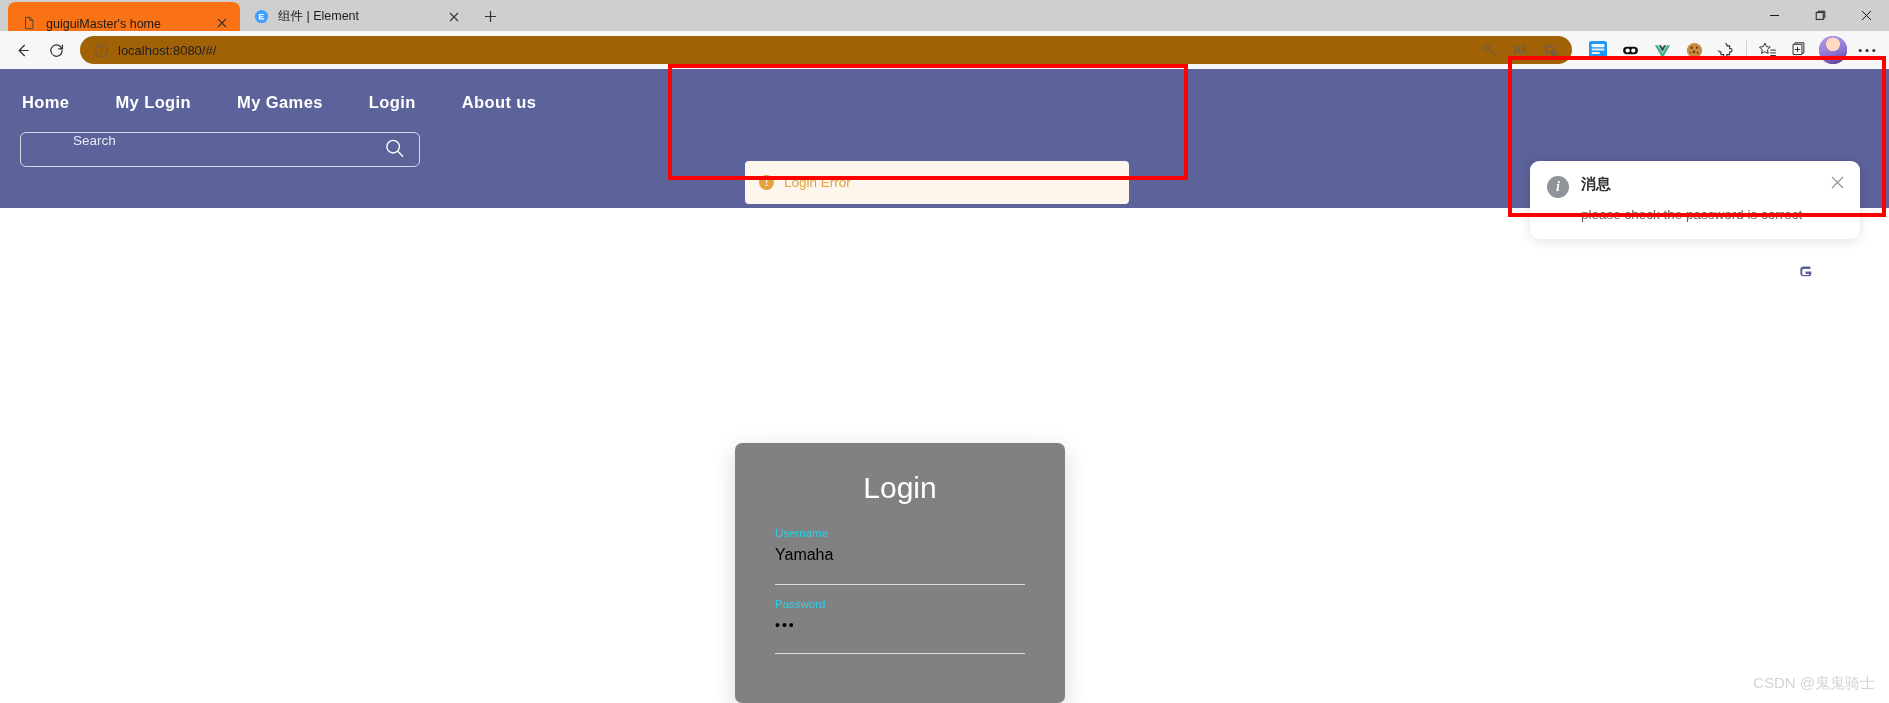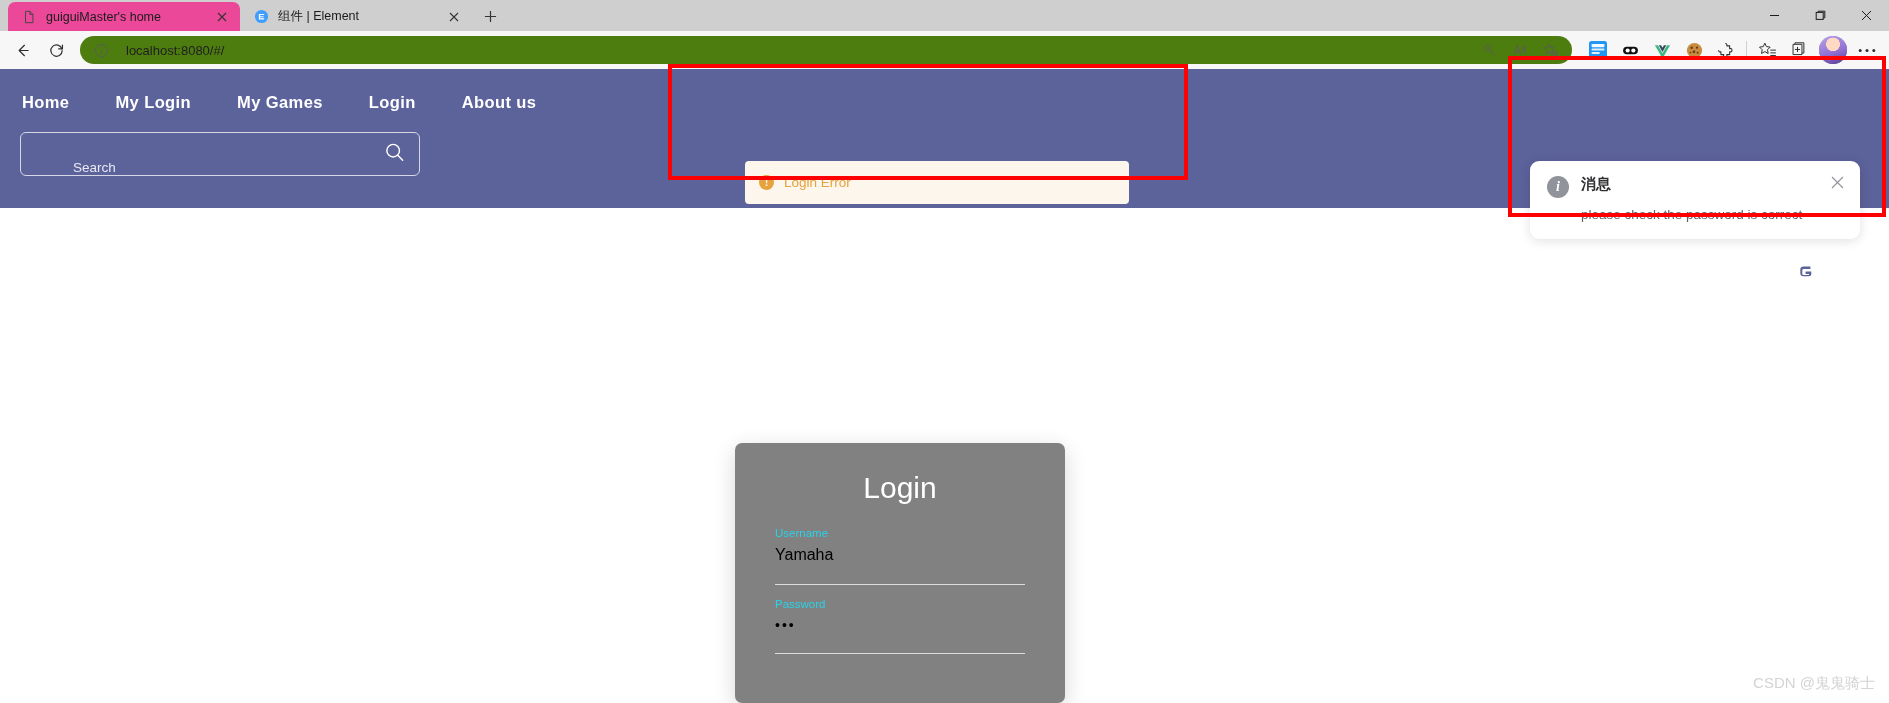--- a/index.html
+++ b/index.html
@@ -17,21 +17,21 @@
     height: 31px; background: #cfcfcf;
     display: flex; align-items: flex-end; position: relative;
   }
   .tabstrip { display: flex; align-items: flex-end; height: 31px; padding-left: 8px; }
 
   .tab {
     height: 29px; display: flex; align-items: center; gap: 9px;
     padding: 0 10px 0 13px; min-width: 232px; max-width: 232px;
     font-size: 12.5px; color: #1b1b1b; position: relative;
   }
-  .tab.active { background: #ec4899; border-radius: 7px 7px 0 0; }
+  .tab.active { background: #f97316; border-radius: 7px 7px 0 0; align-items: flex-end; }
   .tab.inactive { background: #cfcfcf; margin-top: 11px; }
   .tab-fav { width: 16px; height: 16px; flex: 0 0 16px; display:flex; align-items:center; justify-content:center; }
   .tab-title {
     flex: 1 1 auto; overflow: hidden; white-space: nowrap; text-overflow: ellipsis;
     font-size: 12.5px;
   }
   .tab-close { width: 16px; height: 16px; flex:0 0 16px; display:flex; align-items:center; justify-content:center; color:#3b3b3b; }
   .newtab {
     width: 28px; height: 28px; margin-left: 4px; margin-bottom: 1px;
     display: flex; align-items: center; justify-content: center;
@@ -49,23 +49,23 @@
     height: 38px; background: #f7f7f7;
     display: flex; align-items: center; padding: 0 6px; gap: 2px;
     position: relative;
   }
   .tb-btn {
     width: 32px; height: 32px; border-radius: 5px;
     display: flex; align-items: center; justify-content: center;
     color: #303030; flex: 0 0 32px;
   }
   .omnibox {
-    flex: 1 1 auto; height: 28px; background: #4d7c0f; border-radius: 14px;
+    flex: 1 1 auto; height: 28px; background: #a16207; border-radius: 14px;
     display: flex; align-items: center; padding: 0 8px 0 12px; margin: 0 6px;
-    gap: 16px; min-width: 0;
+    gap: 8px; min-width: 0;
   }
   .omni-info { width: 18px; height: 18px; flex: 0 0 18px; display:flex; align-items:center; justify-content:center; color:#5b5b5b; }
   .omni-url { font-size: 13px; color: #1f1f1f; white-space: nowrap; }
   .omni-right { margin-left: auto; display: flex; align-items: center; gap: 2px; }
   .omni-icon { width: 28px; height: 28px; display:flex; align-items:center; justify-content:center; color:#5b5b5b; }
 
   .ext-bar { display: flex; align-items: center; gap: 0px; padding-left: 2px; }
   .ext-icon {
     width: 32px; height: 32px; border-radius: 5px;
     display: flex; align-items: center; justify-content: center; flex: 0 0 32px;
@@ -88,23 +88,23 @@
   }
   .nav-links {
     display: flex; align-items: center; gap: 46px;
     padding: 24px 0 0 22px;
   }
   .nav-link {
     color: #ffffff; font-size: 16.5px; font-weight: 700; letter-spacing: 0.4px;
     white-space: nowrap;
   }
   .searchbox {
-    margin: 20px 0 0 20px; width: 400px; height: 44px;
+    margin: 20px 0 0 20px; width: 400px; height: 35px;
     border: 1px solid #d6d8e8; border-radius: 6px;
-    display: flex; align-items: flex-end; padding: 0 12px 0 52px;
+    display: flex; align-items: flex-start; padding: 0 12px 0 52px;
     position: relative;
   }
   .search-ph { color: #e8e9f3; font-size: 13.5px; }
   .search-ico { position: absolute; right: 14px; top: 50%; transform: translateY(-50%); color: #ffffff; }
 
   .alert-wrap {
     position: absolute; left: 745px; top: 92px; width: 384px;
   }
   .alert {
     background: #fdf6ec; border-radius: 4px; height: 43px;

